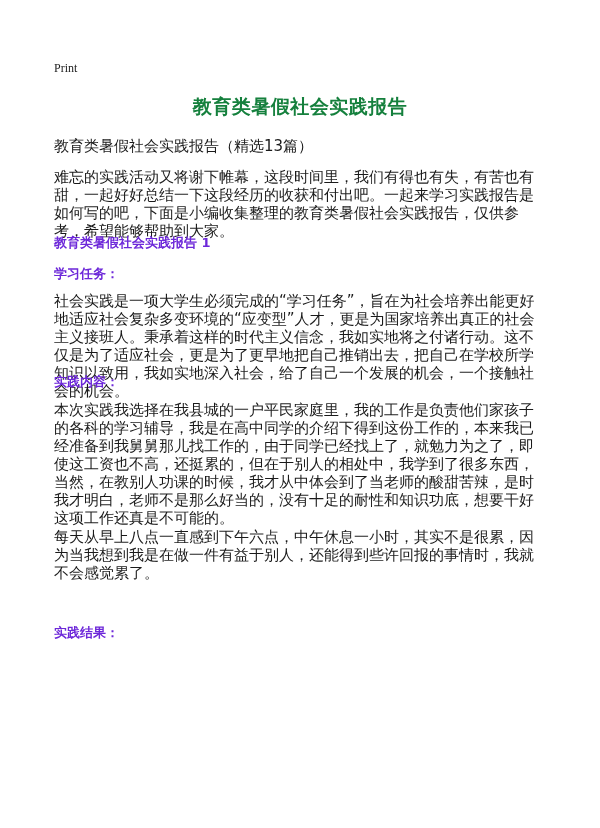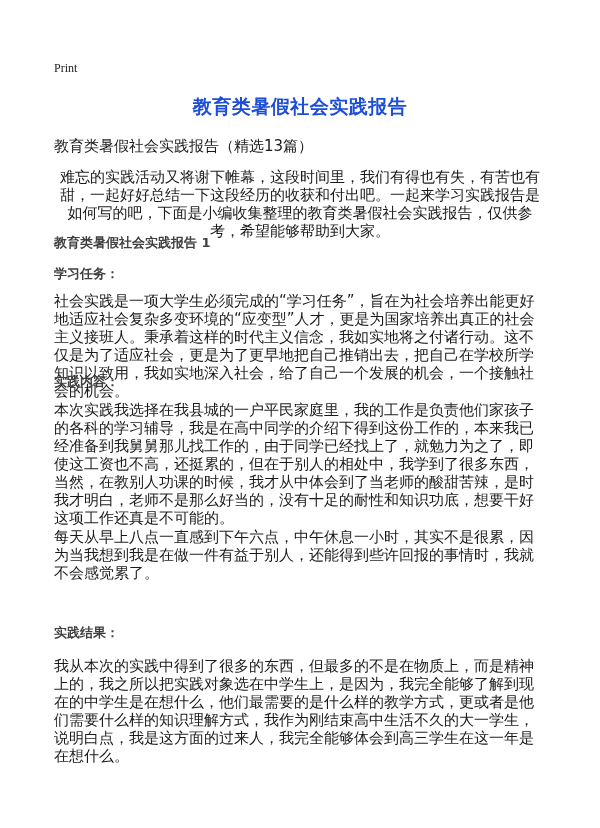--- a/index.html
+++ b/index.html
@@ -1,39 +1,38 @@
 <!DOCTYPE html>
 <html><head>
 <meta charset="utf-8">
 <style>
   html, body { margin: 0; padding: 0; background: #ffffff; }
   body { width: 600px; height: 828px; overflow: hidden; position: relative; color: #111; }
   .page { position: absolute; left: 0; top: 16px; width: 600px; height: 702px; }
   .print-label { position: absolute; left: 54px; top: 45px; font-family: "Liberation Serif", serif; font-size: 12px; color: #222; }
-  .doc-title { position: absolute; left: 0; width: 600px; top: 78px; text-align: center; font-family: "DejaVu Sans", sans-serif; font-size: 19px; font-weight: bold; color: #1d4ed8; letter-spacing: 0.5px; }
+  .doc-title { position: absolute; left: 0; width: 600px; top: 78px; text-align: center; font-family: "DejaVu Sans", sans-serif; font-size: 19px; font-weight: bold; color: #15803d; letter-spacing: 0.5px; }
   .content { position: absolute; left: 54px; width: 492px; font-family: "DejaVu Sans", sans-serif; font-size: 15px; line-height: 18px; color: #1a1a1a; }
   .subtitle { top: 121px; }
   .para { margin: 0; }
-  .heading { position: absolute; left: 54px; font-family: "DejaVu Sans", sans-serif; font-size: 13px; font-weight: bold; color: #404040; }
+  .heading { position: absolute; left: 54px; font-family: "DejaVu Sans", sans-serif; font-size: 13px; font-weight: bold; color: #6d28d9; }
 </style>
 </head>
 <body>
 
 <div class="page">
   <div class="print-label">Print</div>
   <div class="doc-title">教育类暑假社会实践报告</div>
 
   <div class="content subtitle" style="position:absolute;top:121px;">教育类暑假社会实践报告（精选13篇）</div>
 
-  <p class="content para" style="position:absolute;top:152px;text-align:center;">难忘的实践活动又将谢下帷幕，这段时间里，我们有得也有失，有苦也有甜，一起好好总结一下这段经历的收获和付出吧。一起来学习实践报告是如何写的吧，下面是小编收集整理的教育类暑假社会实践报告，仅供参考，希望能够帮助到大家。</p>
+  <p class="content para" style="position:absolute;top:152px;">难忘的实践活动又将谢下帷幕，这段时间里，我们有得也有失，有苦也有甜，一起好好总结一下这段经历的收获和付出吧。一起来学习实践报告是如何写的吧，下面是小编收集整理的教育类暑假社会实践报告，仅供参考，希望能够帮助到大家。</p>
 
   <div class="heading" style="top:218px;">教育类暑假社会实践报告 1</div>
 
   <div class="heading" style="top:249px;">学习任务：</div>
   <p class="content para" style="position:absolute;top:276px;">社会实践是一项大学生必须完成的“学习任务”，旨在为社会培养出能更好地适应社会复杂多变环境的“应变型”人才，更是为国家培养出真正的社会主义接班人。秉承着这样的时代主义信念，我如实地将之付诸行动。这不仅是为了适应社会，更是为了更早地把自己推销出去，把自己在学校所学知识以致用，我如实地深入社会，给了自己一个发展的机会，一个接触社会的机会。</p>
 
   <div class="heading" style="top:357px;text-align:right;">实践内容：</div>
   <p class="content para" style="position:absolute;top:512px;">每天从早上八点一直感到下午六点，中午休息一小时，其实不是很累，因为当我想到我是在做一件有益于别人，还能得到些许回报的事情时，我就不会感觉累了。</p>
   <p class="content para" style="position:absolute;top:385px;">本次实践我选择在我县城的一户平民家庭里，我的工作是负责他们家孩子的各科的学习辅导，我是在高中同学的介绍下得到这份工作的，本来我已经准备到我舅舅那儿找工作的，由于同学已经找上了，就勉力为之了，即使这工资也不高，还挺累的，但在于别人的相处中，我学到了很多东西，当然，在教别人功课的时候，我才从中体会到了当老师的酸甜苦辣，是时我才明白，老师不是那么好当的，没有十足的耐性和知识功底，想要干好这项工作还真是不可能的。</p>
 
   <div class="heading" style="top:608px;">实践结果：</div>
-  <p class="content para" style="position:absolute;top:641px;">我从本次的实践中得到了很多的东西，但最多的不是在物质上，而是精神上的，我之所以把实践对象选在中学生上，是因为，我完全能够了解到现在的中学生是在想什么，他们最需要的是什么样的教学方式，更或者是他们需要什么样的知识理解方式，我作为刚结束高中生活不久的大一学生，说明白点，我是这方面的过来人，我完全能够体会到高三学生在这一年是在想什么。</p>
 </div>
 
 </body></html>

